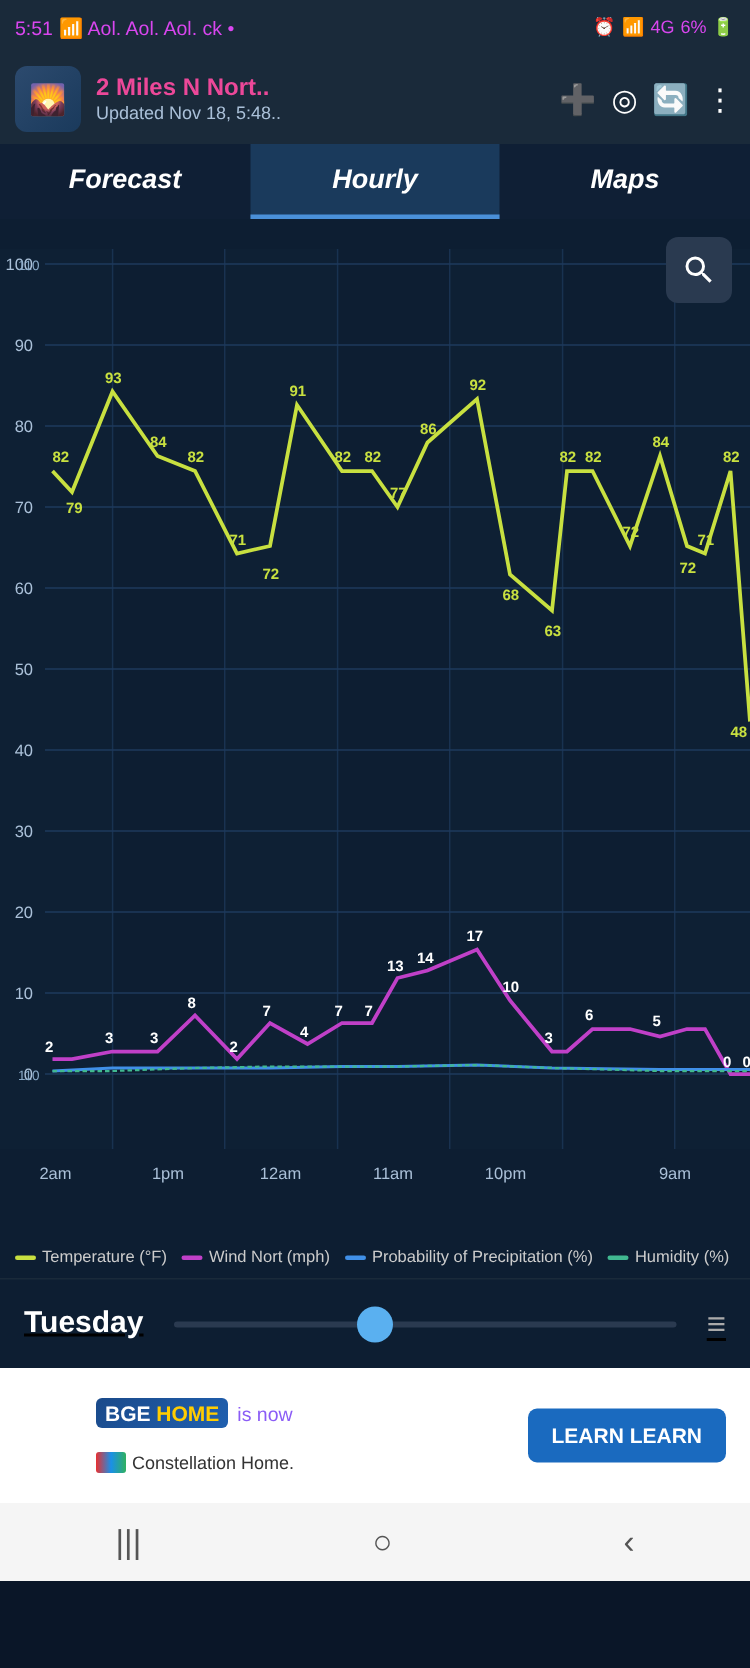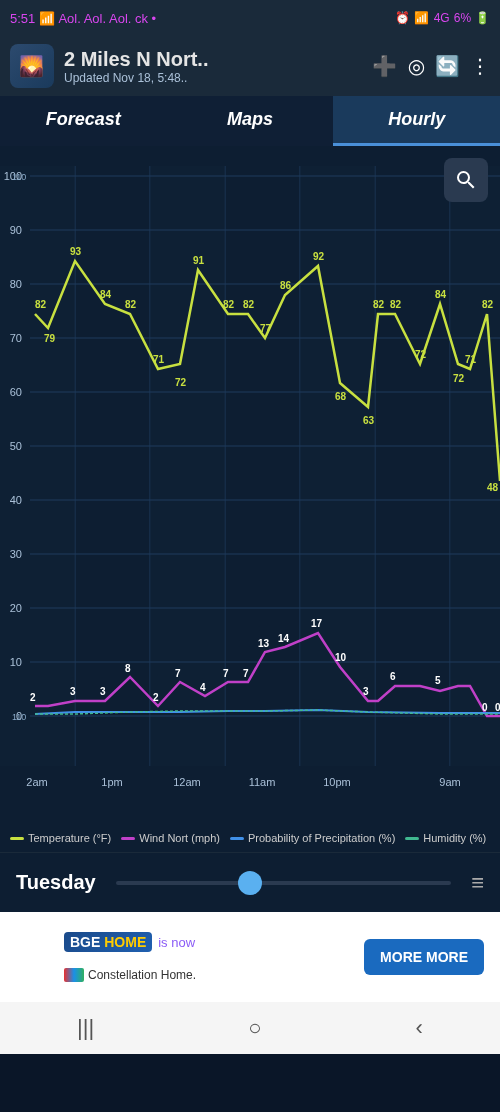--- a/index.html
+++ b/index.html
@@ -42,22 +42,22 @@
       border-radius: 8px;
       display: flex;
       align-items: center;
       justify-content: center;
       font-size: 20px;
     }
     .header-info {
       flex: 1;
     }
     .header-title {
-      color: #e5e5e5;
-      font-size: 20px;
+      color: #ec4899;
+      font-size: 16px;
       font-weight: bold;
     }
     .header-subtitle {
       color: #aac0d8;
       font-size: 12px;
     }
     .header-icons {
       display: flex;
       gap: 10px;
       align-items: center;
@@ -151,20 +151,21 @@
 
     
     .day-selector {
       background: #0d1e32;
       height: 60px;
       display: flex;
       align-items: center;
       padding: 0 16px;
       justify-content: space-between;
       border-top: 1px solid #1a2a3a;
+      text-decoration: underline;
     }
     .day-label {
       color: white;
       font-size: 20px;
       font-weight: bold;
     }
     .slider-track {
       flex: 1;
       margin: 0 20px;
       height: 4px;
@@ -281,25 +282,25 @@
     <span class="header-icon">◎</span>
     <span class="header-icon">🔄</span>
     <span class="header-icon">⋮</span>
   </div>
 </div>
 
 <div class="tabs">
   <div class="tab">
     <span>Forecast</span>
   </div>
+  <div class="tab active">
+    <span>Hourly</span>
+  </div>
   <div class="tab">
     <span>Maps</span>
-  </div>
-  <div class="tab active">
-    <span>Hourly</span>
   </div>
 </div>
 
 <div class="chart-area">
   <div class="search-overlay">
     <svg viewBox="0 0 24 24">
       <path d="M15.5 14h-.79l-.28-.27A6.471 6.471 0 0 0 16 9.5 6.5 6.5 0 1 0 9.5 16c1.61 0 3.09-.59 4.23-1.57l.27.28v.79l5 4.99L20.49 19l-4.99-5zm-6 0C7.01 14 5 11.99 5 9.5S7.01 5 9.5 5 14 7.01 14 9.5 11.99 14 9.5 14z"></path>
     </svg>
   </div>
 
@@ -441,20 +442,20 @@
         <span>BGE</span>
         <span style="color:#ffcc00;">HOME</span>
       </span>
       <span style="font-size:13px; color:#8b5cf6;">is now</span>
     </div>
     <div class="ad-constellation">
       <span style="width:20px; height:14px; background: linear-gradient(90deg, #e83030, #1a90e8, #30b060); border-radius:2px; display:inline-block;"></span>
       <span style="font-size:12px; color:#333;">Constellation Home.</span>
     </div>
   </div>
-  <button class="ad-learn">MORE MORE</button>
+  <button class="ad-learn">LEARN LEARN</button>
 </div>
 
 <div class="nav-bar">
   <span class="nav-btn">|||</span>
   <span class="nav-btn">○</span>
   <span class="nav-btn">‹</span>
 </div>
 
 </body></html>

